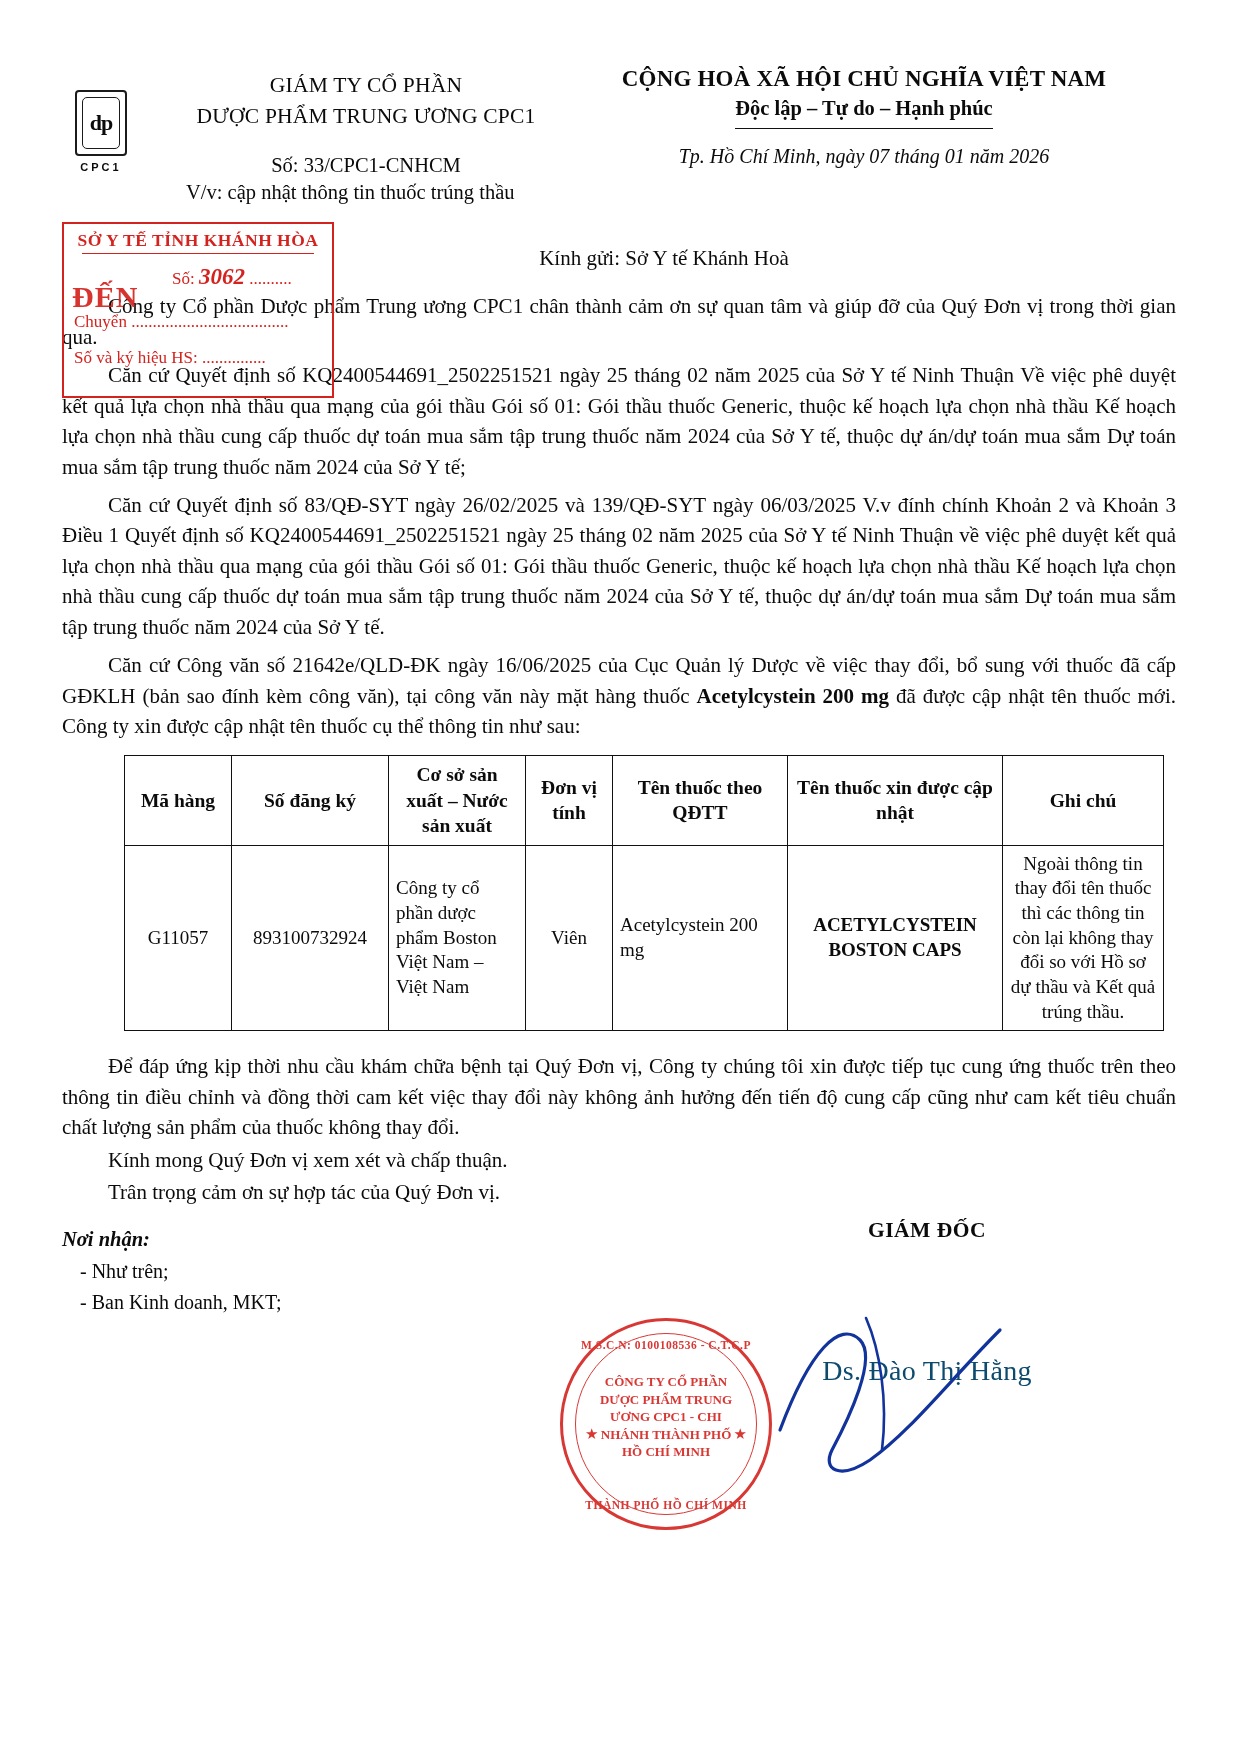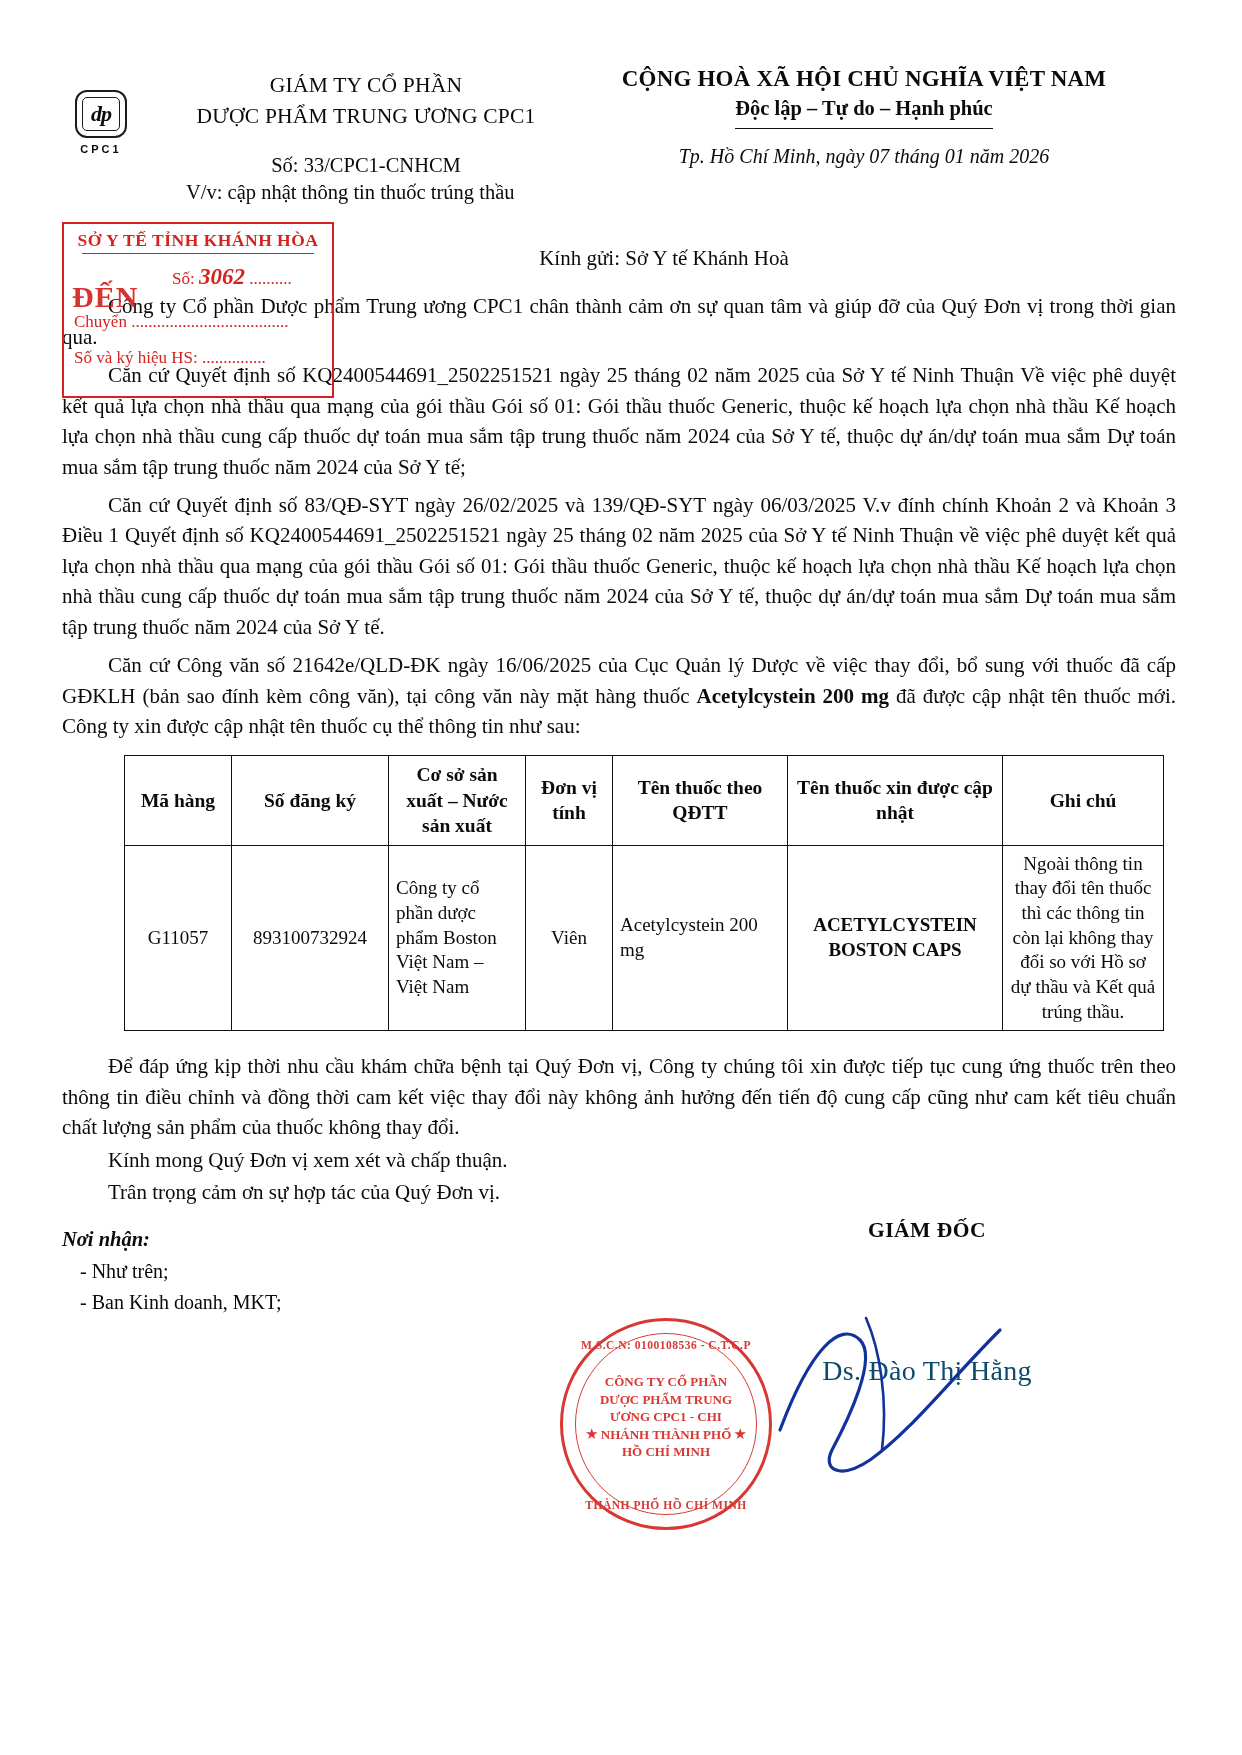--- a/index.html
+++ b/index.html
@@ -33,30 +33,29 @@
     padding-top: 42px;
     flex: 0 0 auto;
   }
   .logo {
     width: 62px;
     margin-left: 8px;
     text-align: center;
   }
   .logo-mark {
     width: 52px;
-    height: 48px;
+    height: 66px;
     border: 2px solid #1b1b1b;
-    border-radius: 12px;
+    border-radius: 4px;
     margin: 0 auto;
     position: relative;
     box-sizing: border-box;
     display: flex;
     align-items: center;
     justify-content: center;
-    font-style: italic;
   }
   .logo-mark:before {
     content: "";
     position: absolute;
     left: 5px; top: 5px; right: 5px; bottom: 5px;
     border: 1px solid #1b1b1b;
     border-radius: 5px;
   }
   .logo-mark span {
     font-family: "Liberation Serif", serif;

